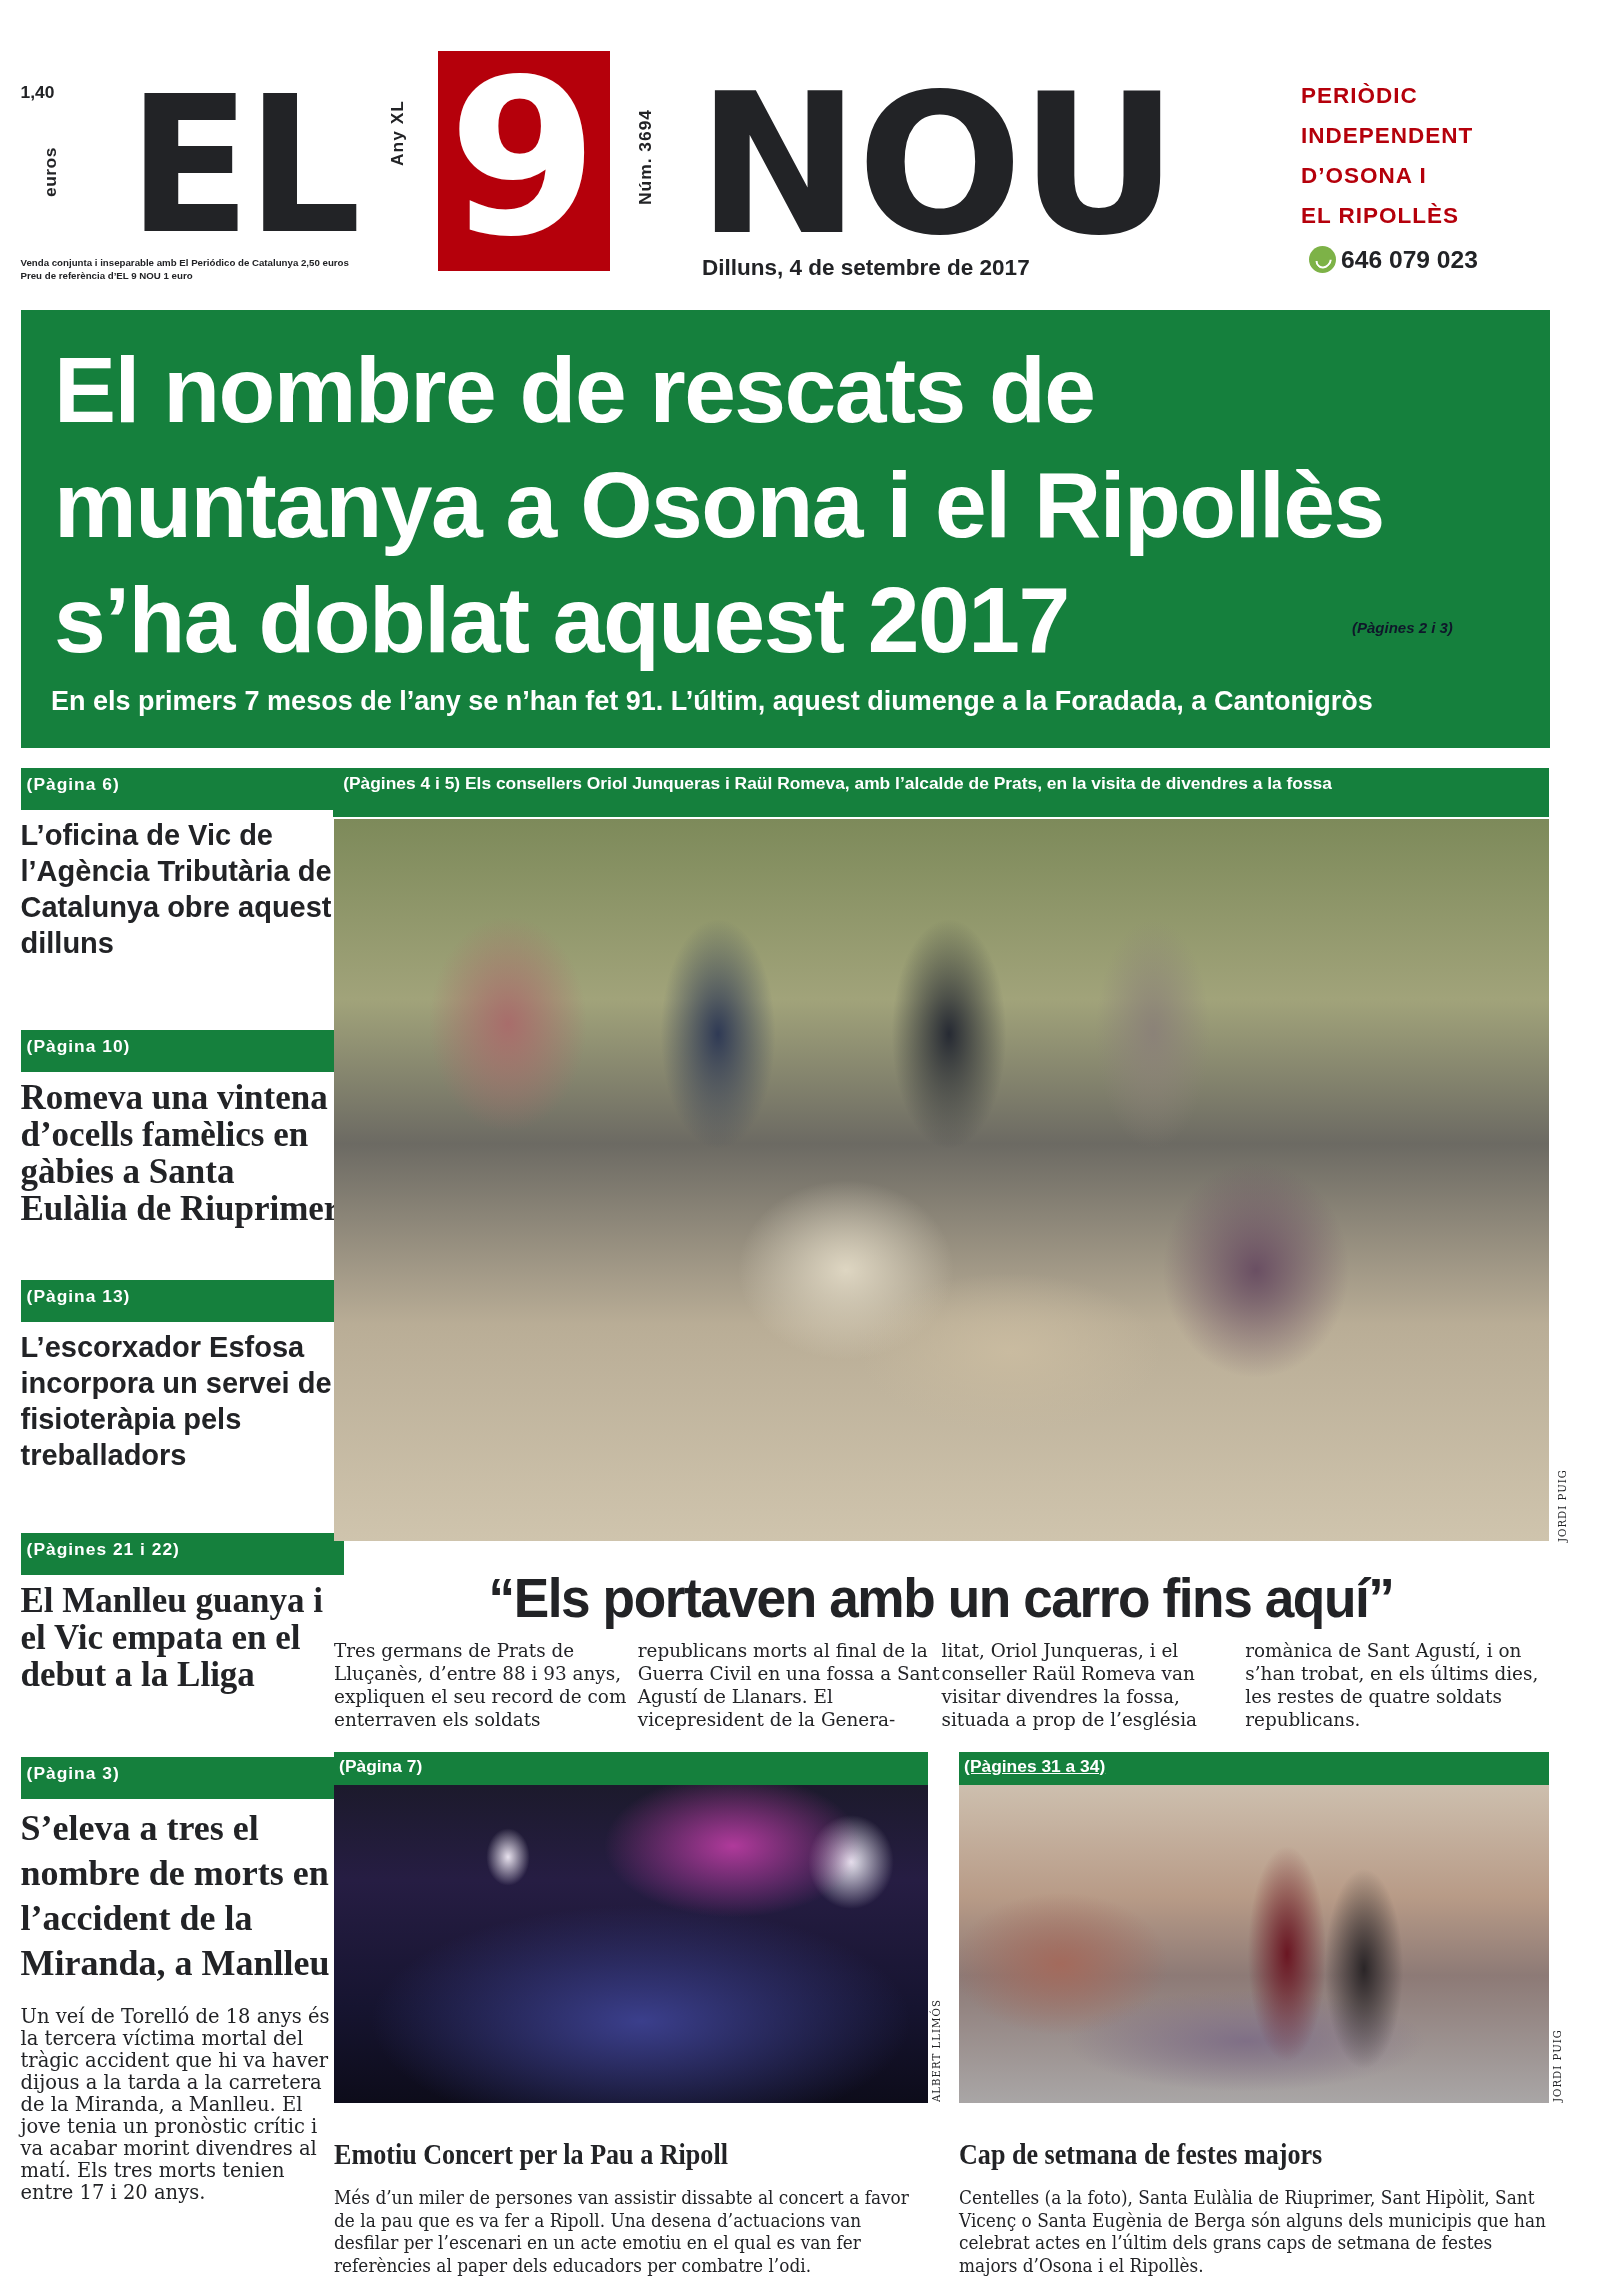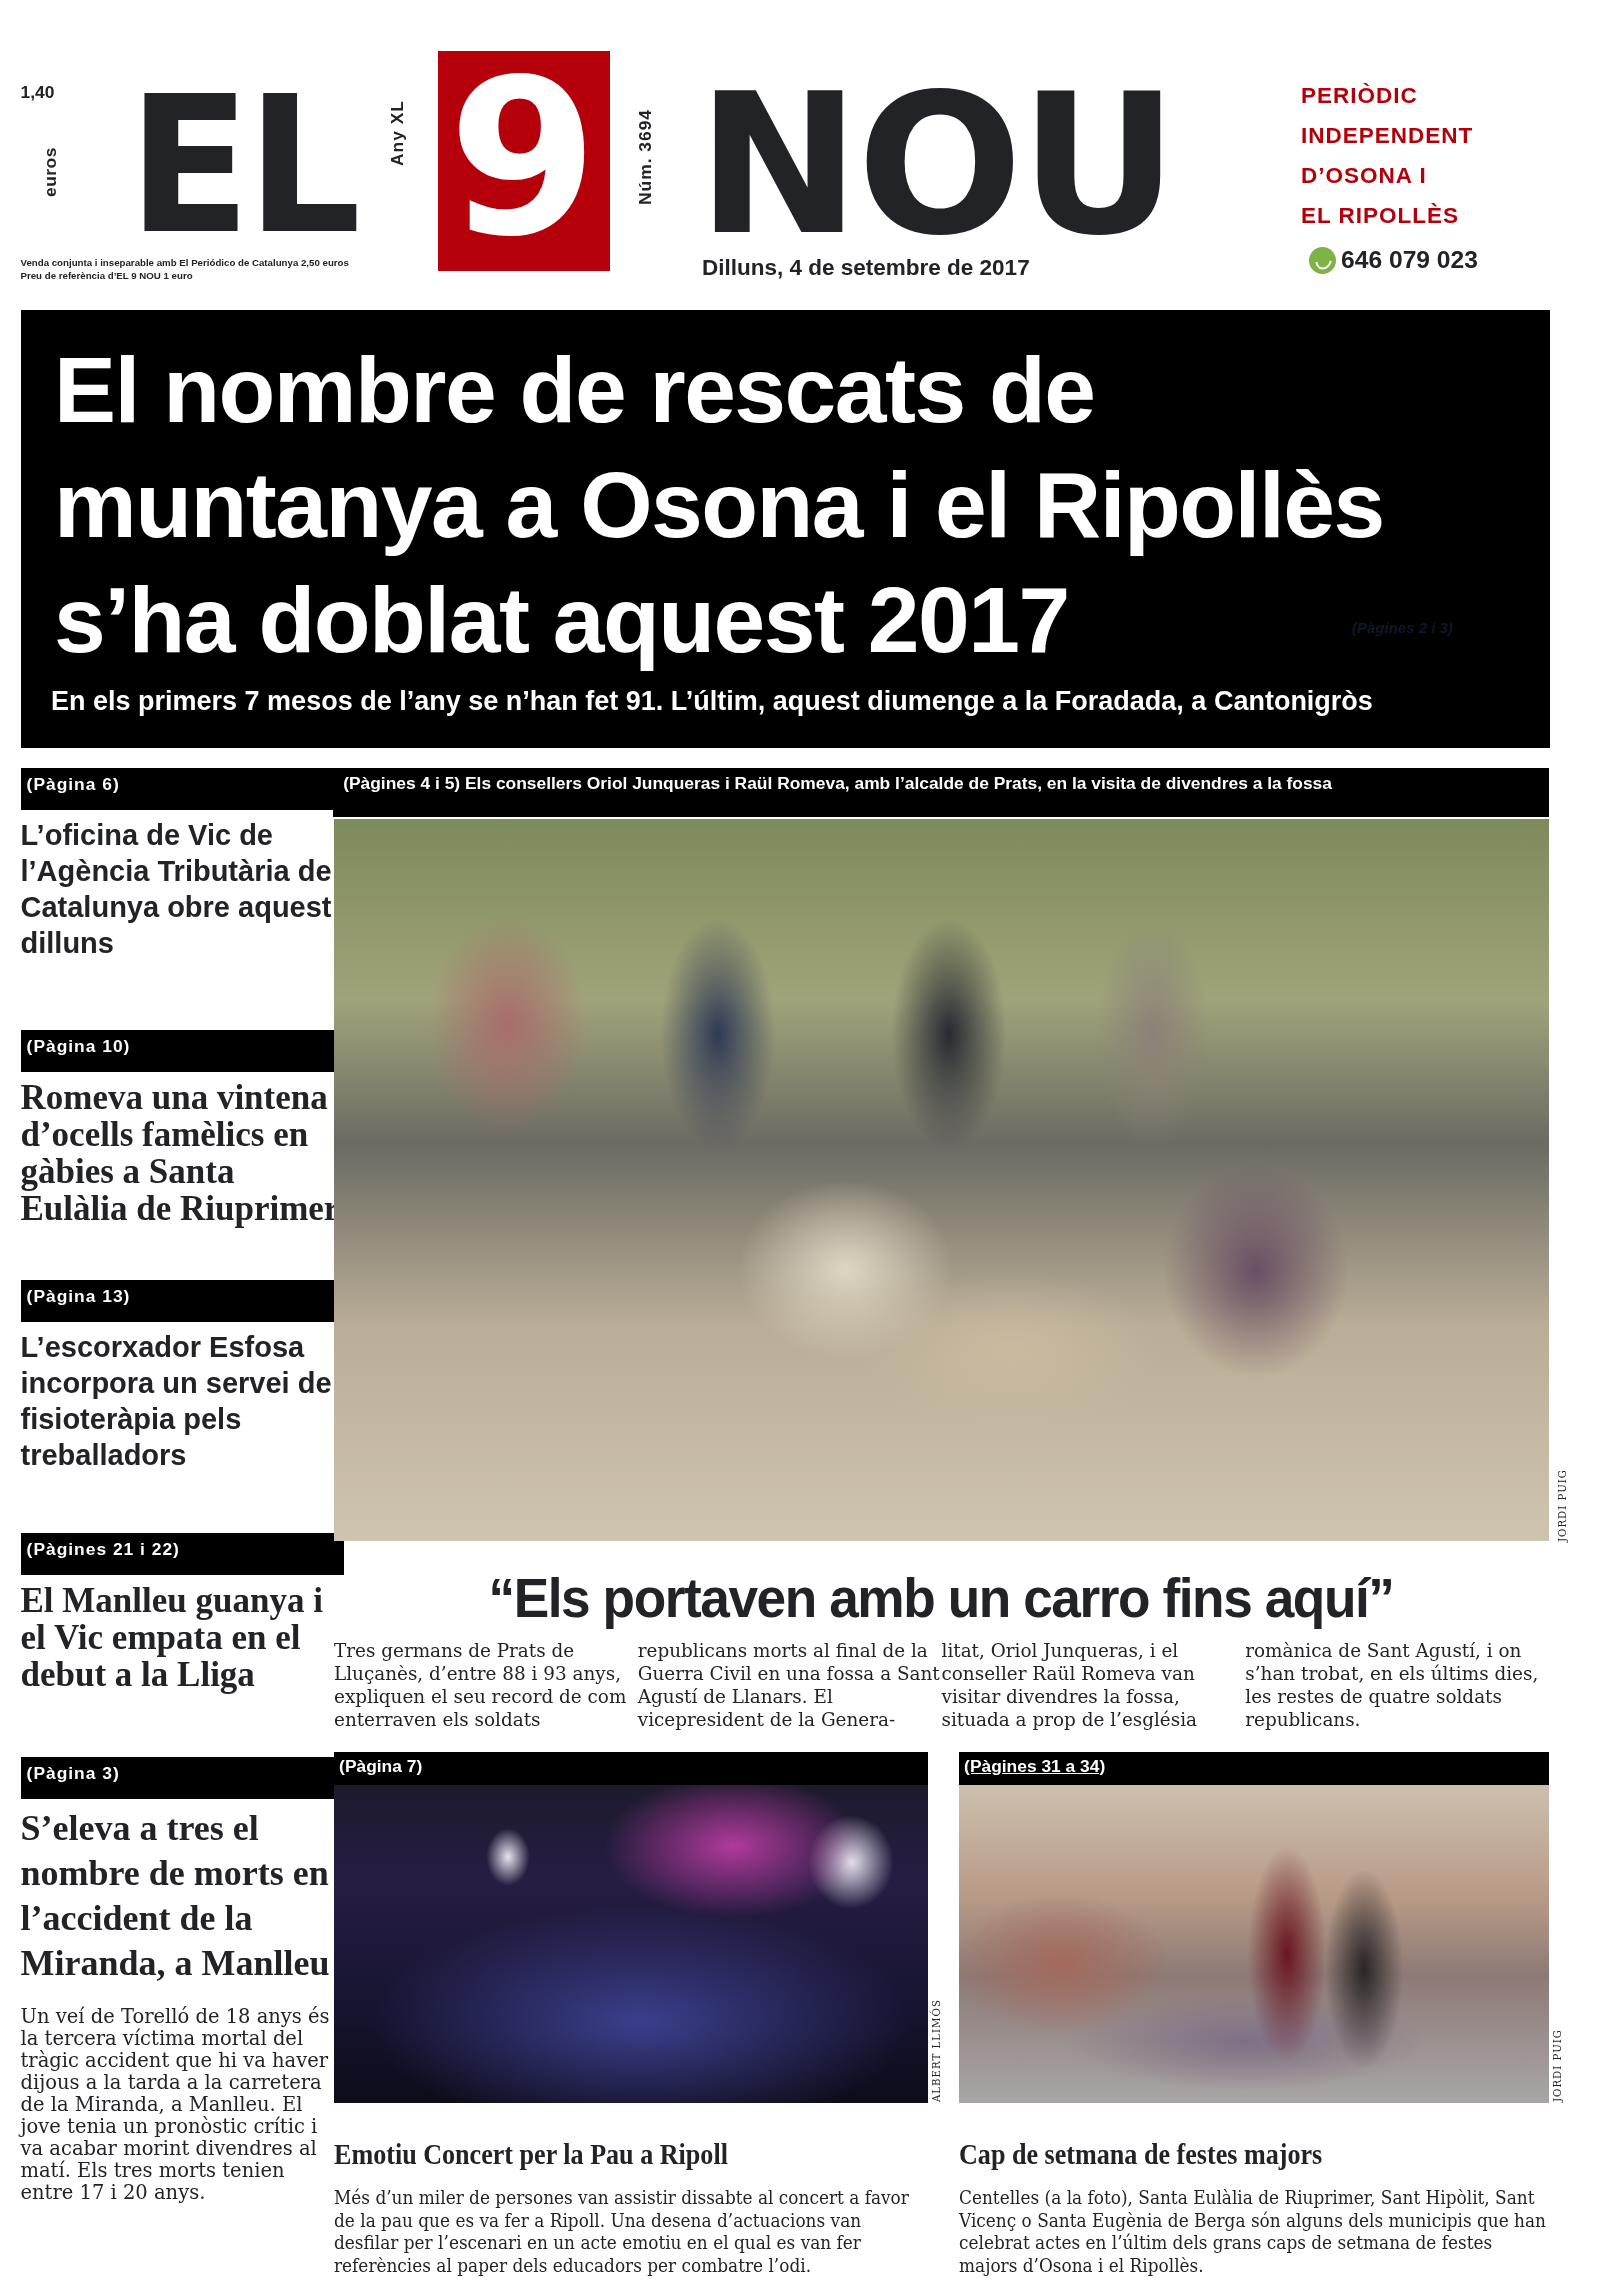--- a/index.html
+++ b/index.html
@@ -1,32 +1,32 @@
 <!DOCTYPE html>
 <html style="font-size:8.2px"><head>
 <meta charset="utf-8">
 <style>
   html, body { margin:0; padding:0; background:#ffffff; }
   body { width:1623px; height:2295px; position:relative; overflow:hidden; color:#222326; font-family:"Liberation Sans", sans-serif; }
   .abs { position:absolute; }
-  .red { background:#000000; }
+  .red { background:#15803d; }
 
   
   .price { left:20.5px; top:82px; font-size:17.4px; font-weight:bold; }
   .euros { left:31px; top:118px; font-size:17.4px; font-weight:bold; transform:rotate(-90deg); transform-origin:left top; top:197px; left:40px; letter-spacing:0.5px; }
   .logo-el { left:128px; top:72px; font-size:189px; font-weight:bold; letter-spacing:-4.1px; line-height:1; font-family:"DejaVu Sans", sans-serif; transform:scaleX(0.95); transform-origin:left top; }
   .any { font-size:17.4px; font-weight:bold; transform:rotate(-90deg); transform-origin:left top; left:387px; top:166px; letter-spacing:1px; }
   .nine-box { left:438px; top:51px; width:172px; height:220px; background:#b5000b; }
   .nine { left:446px; top:51px; width:154px; text-align:center; font-size:215px; color:#fff; line-height:1; font-family:"DejaVu Sans", sans-serif; font-weight:bold; }
   .num { font-size:17.4px; font-weight:bold; transform:rotate(-90deg); transform-origin:left top; left:635px; top:205px; letter-spacing:1px; }
   .logo-nou { left:697px; top:67px; font-size:195px; font-weight:bold; line-height:1; letter-spacing:-3.1px; font-family:"DejaVu Sans", sans-serif; }
   .tagline { left:1301px; top:76px; width:251px; text-align:left; color:#b5000b; font-weight:bold; font-size:22.5px; line-height:40px; letter-spacing:1px; }
   .fineprint { left:20.5px; top:256px; font-size:9.7px; font-weight:bold; line-height:13.3px; }
   .dateline { left:702px; top:255px; font-size:22.5px; font-weight:bold; }
-  .phone { left:1309px; top:246px; display:flex; align-items:center; gap:5.1px; font-size:24.6px; font-weight:bold; }
+  .phone { left:1309px; top:246px; display:flex; align-items:flex-start; gap:5.1px; font-size:24.6px; font-weight:bold; }
   .wa { width:27px; height:27px; border-radius:50%; background:#7db247; position:relative; }
   .wa::after { content:""; position:absolute; left:7.2px; top:6.1px; width:11.3px; height:13.3px; border:2.6px solid #fff; border-radius:50%; border-left-color:transparent; border-top-color:transparent; transform:rotate(45deg); }
 
   
   .lead-box { left:20.5px; top:310px; width:1529px; height:438px; }
   .lead-title { left:54px; top:333px; width:1485px; color:#fff; font-size:93px; font-weight:bold; line-height:115px; letter-spacing:-1.5px; }
   .lead-ref { left:1352px; top:619px; color:#0f172a; font-size:15px; font-weight:bold;font-style:italic; }
   .lead-sub { left:51px; top:686px; color:#fff; font-size:27px; font-weight:bold; }
 
   

